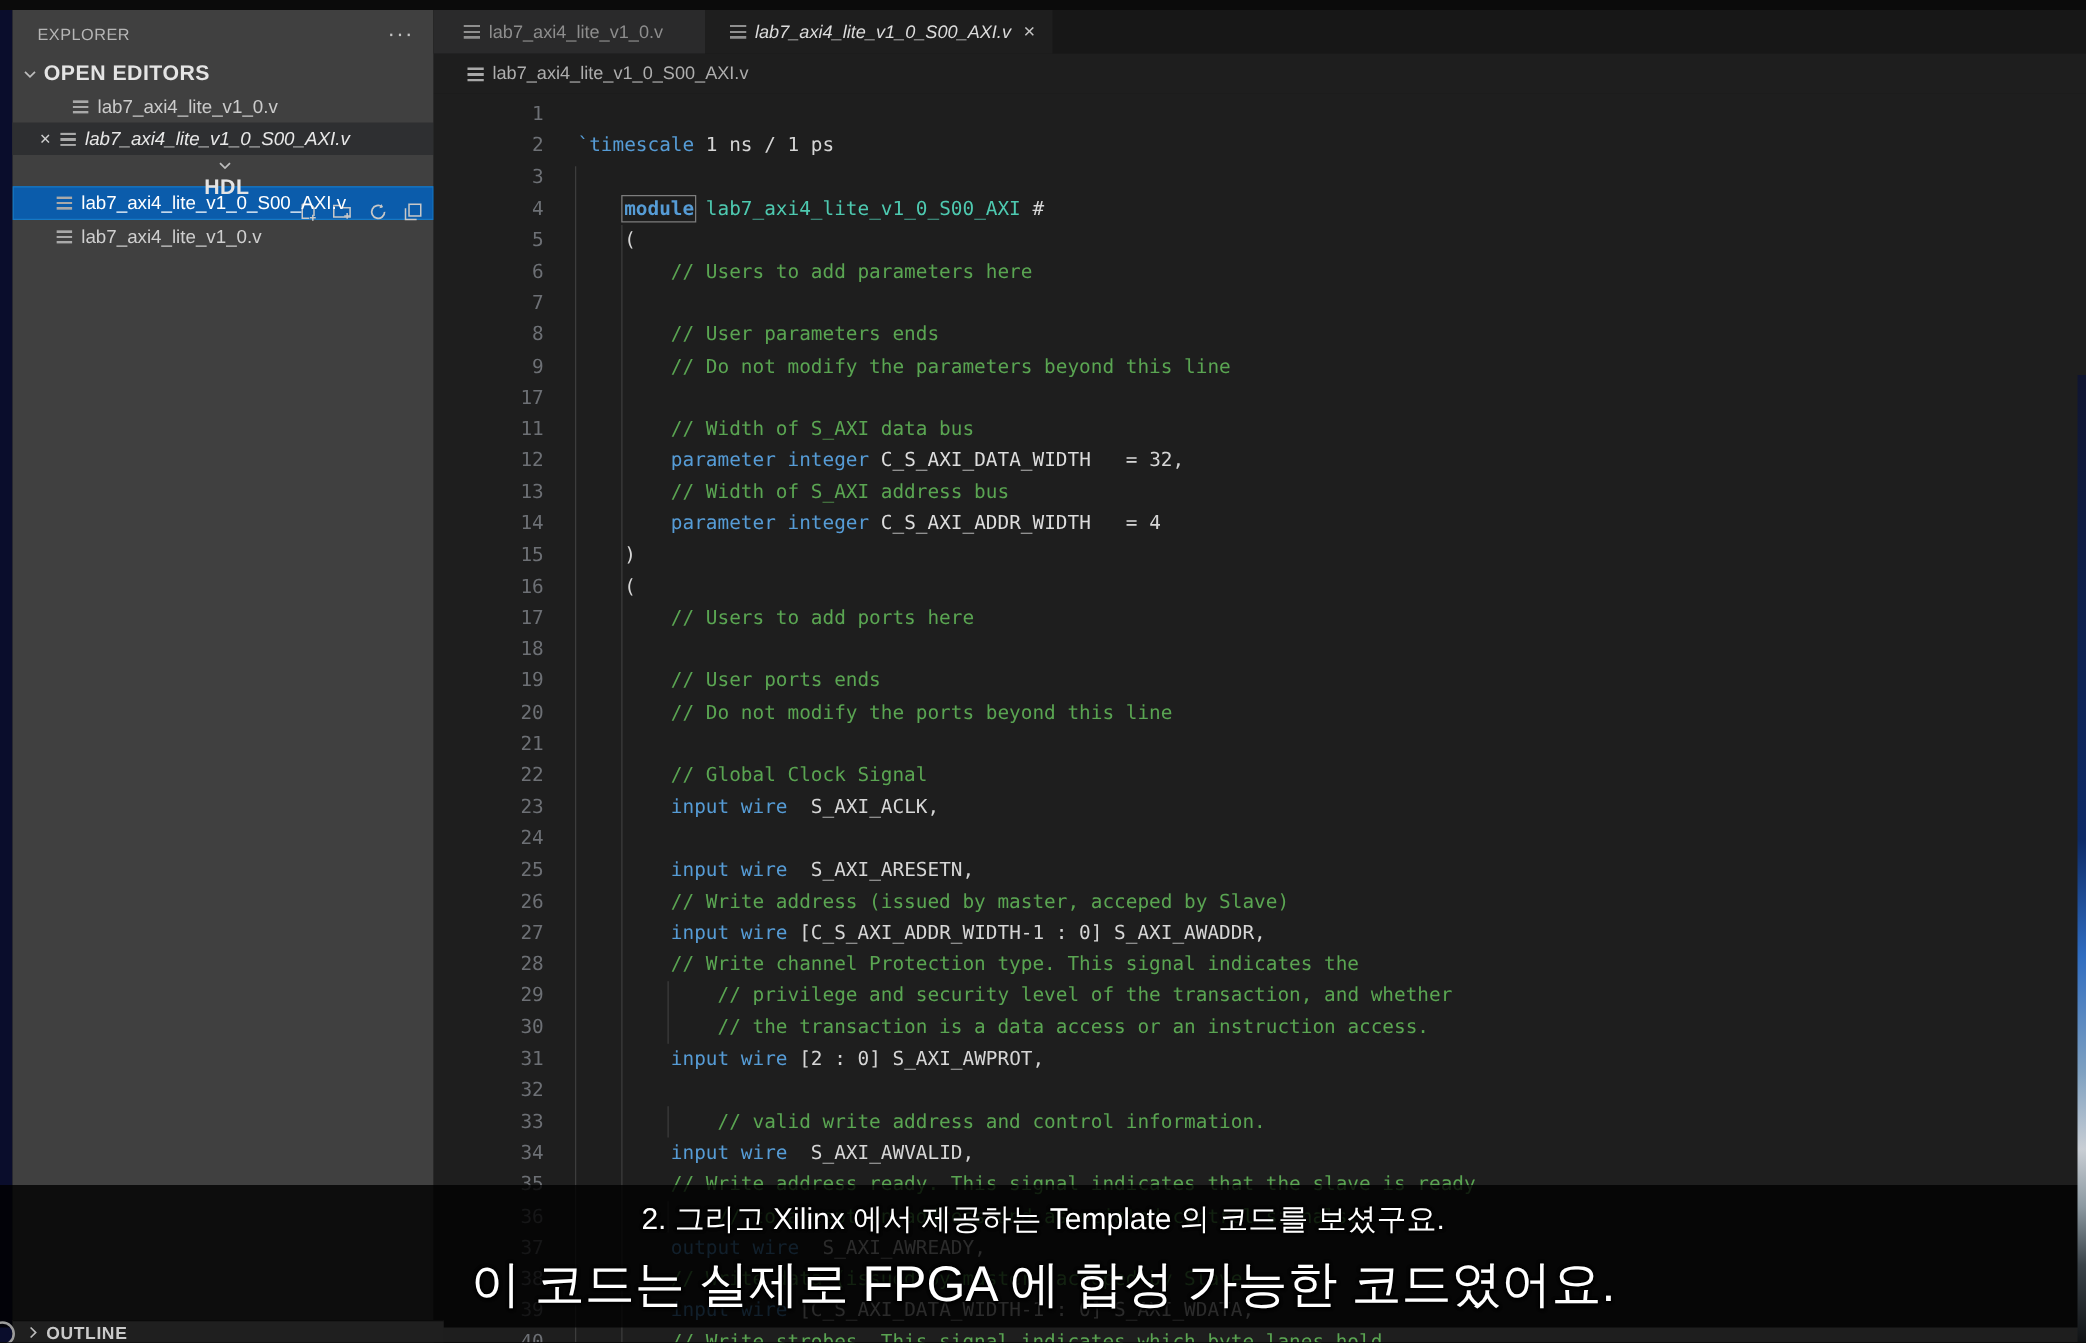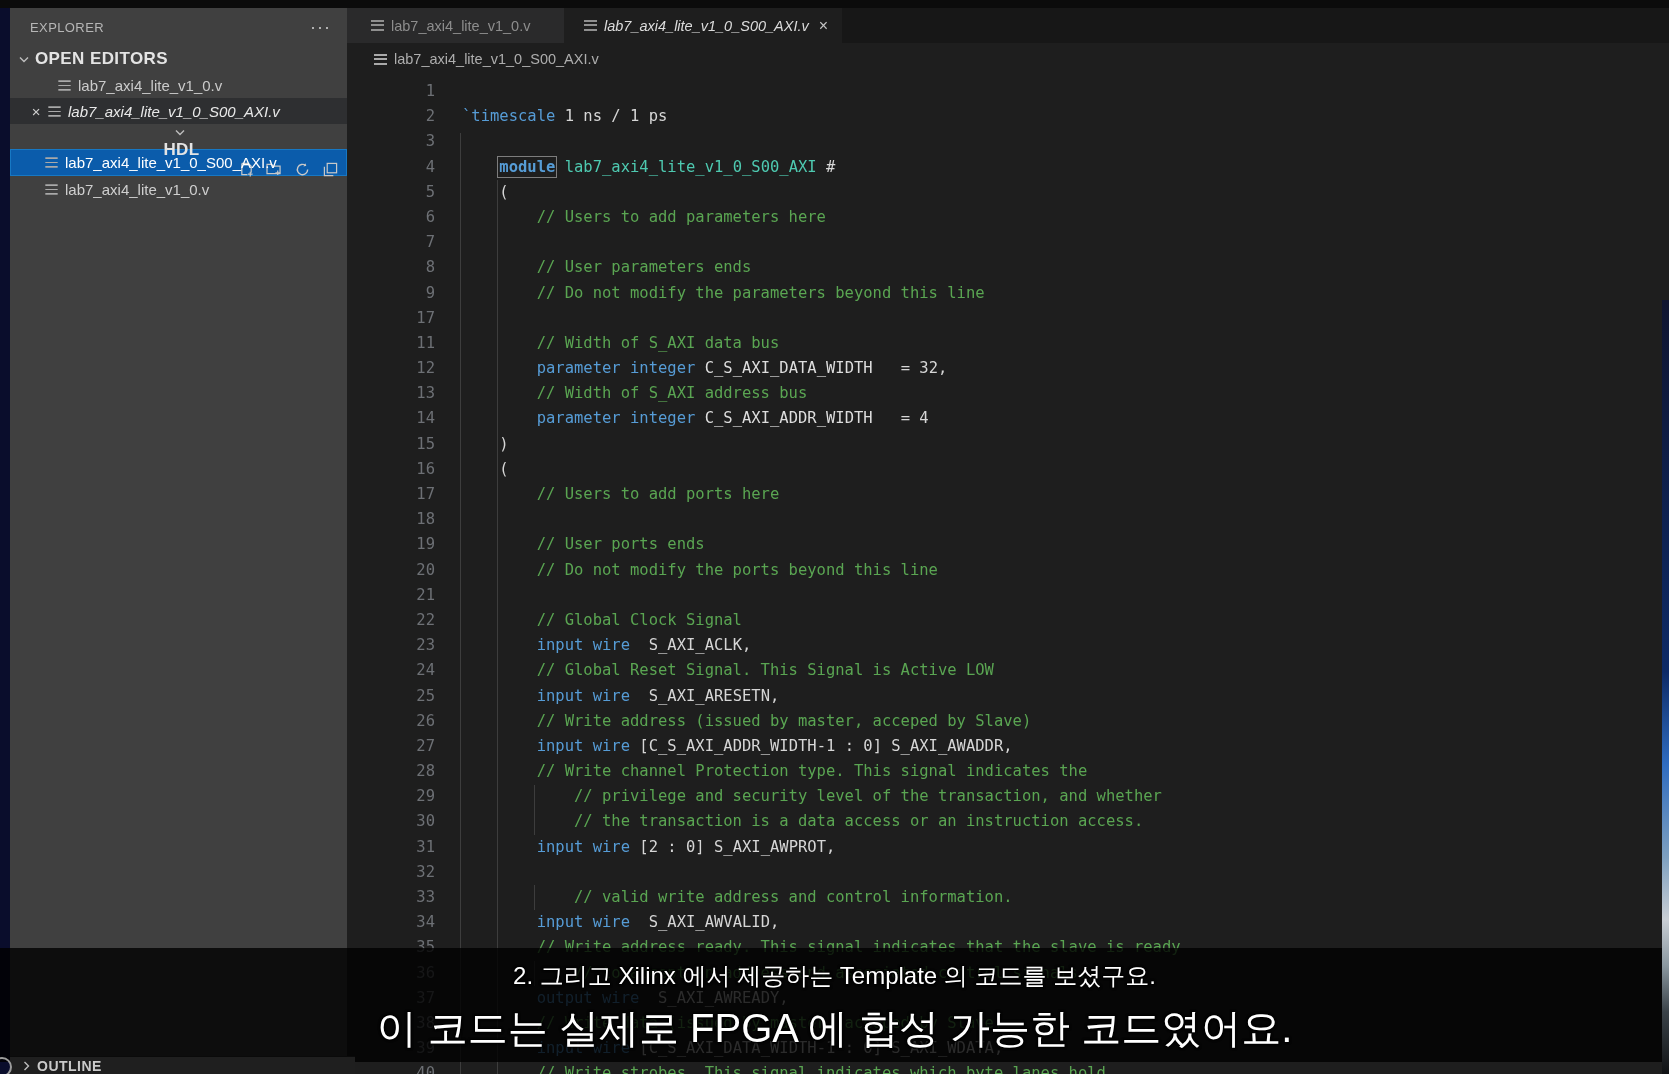--- a/index.html
+++ b/index.html
@@ -183,21 +183,21 @@
         <div class="code-line"><span class="ln">14</span><span class="lc"><span class="tok-pl">        </span><span class="tok-kw">parameter</span><span class="tok-pl"> </span><span class="tok-kw">integer</span><span class="tok-pl"> </span><span class="tok-id">C_S_AXI_ADDR_WIDTH</span><span class="tok-pl">   = 4</span></span></div>
         <div class="code-line"><span class="ln">15</span><span class="lc"><span class="tok-pl">    )</span></span></div>
         <div class="code-line"><span class="ln">16</span><span class="lc"><span class="tok-pl">    (</span></span></div>
         <div class="code-line"><span class="ln">17</span><span class="lc"><span class="tok-pl">        </span><span class="tok-cm">// Users to add ports here</span></span></div>
         <div class="code-line"><span class="ln">18</span><span class="lc"></span></div>
         <div class="code-line"><span class="ln">19</span><span class="lc"><span class="tok-pl">        </span><span class="tok-cm">// User ports ends</span></span></div>
         <div class="code-line"><span class="ln">20</span><span class="lc"><span class="tok-pl">        </span><span class="tok-cm">// Do not modify the ports beyond this line</span></span></div>
         <div class="code-line"><span class="ln">21</span><span class="lc"></span></div>
         <div class="code-line"><span class="ln">22</span><span class="lc"><span class="tok-pl">        </span><span class="tok-cm">// Global Clock Signal</span></span></div>
         <div class="code-line"><span class="ln">23</span><span class="lc"><span class="tok-pl">        </span><span class="tok-kw">input</span><span class="tok-pl"> </span><span class="tok-kw">wire</span><span class="tok-pl">  S_AXI_ACLK,</span></span></div>
-        <div class="code-line"><span class="ln">24</span><span class="lc"><span class="tok-pl">        </span><span class="tok-cm">// Global Reset Signal. This Signal is Active LOW</span></span></div>
+        <div class="code-line"><span class="ln">24</span></div>
         <div class="code-line"><span class="ln">25</span><span class="lc"><span class="tok-pl">        </span><span class="tok-kw">input</span><span class="tok-pl"> </span><span class="tok-kw">wire</span><span class="tok-pl">  S_AXI_ARESETN,</span></span></div>
         <div class="code-line"><span class="ln">26</span><span class="lc"><span class="tok-pl">        </span><span class="tok-cm">// Write address (issued by master, acceped by Slave)</span></span></div>
         <div class="code-line"><span class="ln">27</span><span class="lc"><span class="tok-pl">        </span><span class="tok-kw">input</span><span class="tok-pl"> </span><span class="tok-kw">wire</span><span class="tok-pl"> [C_S_AXI_ADDR_WIDTH-1 : 0] S_AXI_AWADDR,</span></span></div>
         <div class="code-line"><span class="ln">28</span><span class="lc"><span class="tok-pl">        </span><span class="tok-cm">// Write channel Protection type. This signal indicates the</span></span></div>
         <div class="code-line"><span class="ln">29</span><span class="lc"><span class="tok-pl">            </span><span class="tok-cm">// privilege and security level of the transaction, and whether</span></span></div>
         <div class="code-line"><span class="ln">30</span><span class="lc"><span class="tok-pl">            </span><span class="tok-cm">// the transaction is a data access or an instruction access.</span></span></div>
         <div class="code-line"><span class="ln">31</span><span class="lc"><span class="tok-pl">        </span><span class="tok-kw">input</span><span class="tok-pl"> </span><span class="tok-kw">wire</span><span class="tok-pl"> [2 : 0] S_AXI_AWPROT,</span></span></div>
         <div class="code-line"><span class="ln">32</span></div>
         <div class="code-line"><span class="ln">33</span><span class="lc"><span class="tok-pl">            </span><span class="tok-cm">// valid write address and control information.</span></span></div>
         <div class="code-line"><span class="ln">34</span><span class="lc"><span class="tok-pl">        </span><span class="tok-kw">input</span><span class="tok-pl"> </span><span class="tok-kw">wire</span><span class="tok-pl">  S_AXI_AWVALID,</span></span></div>

